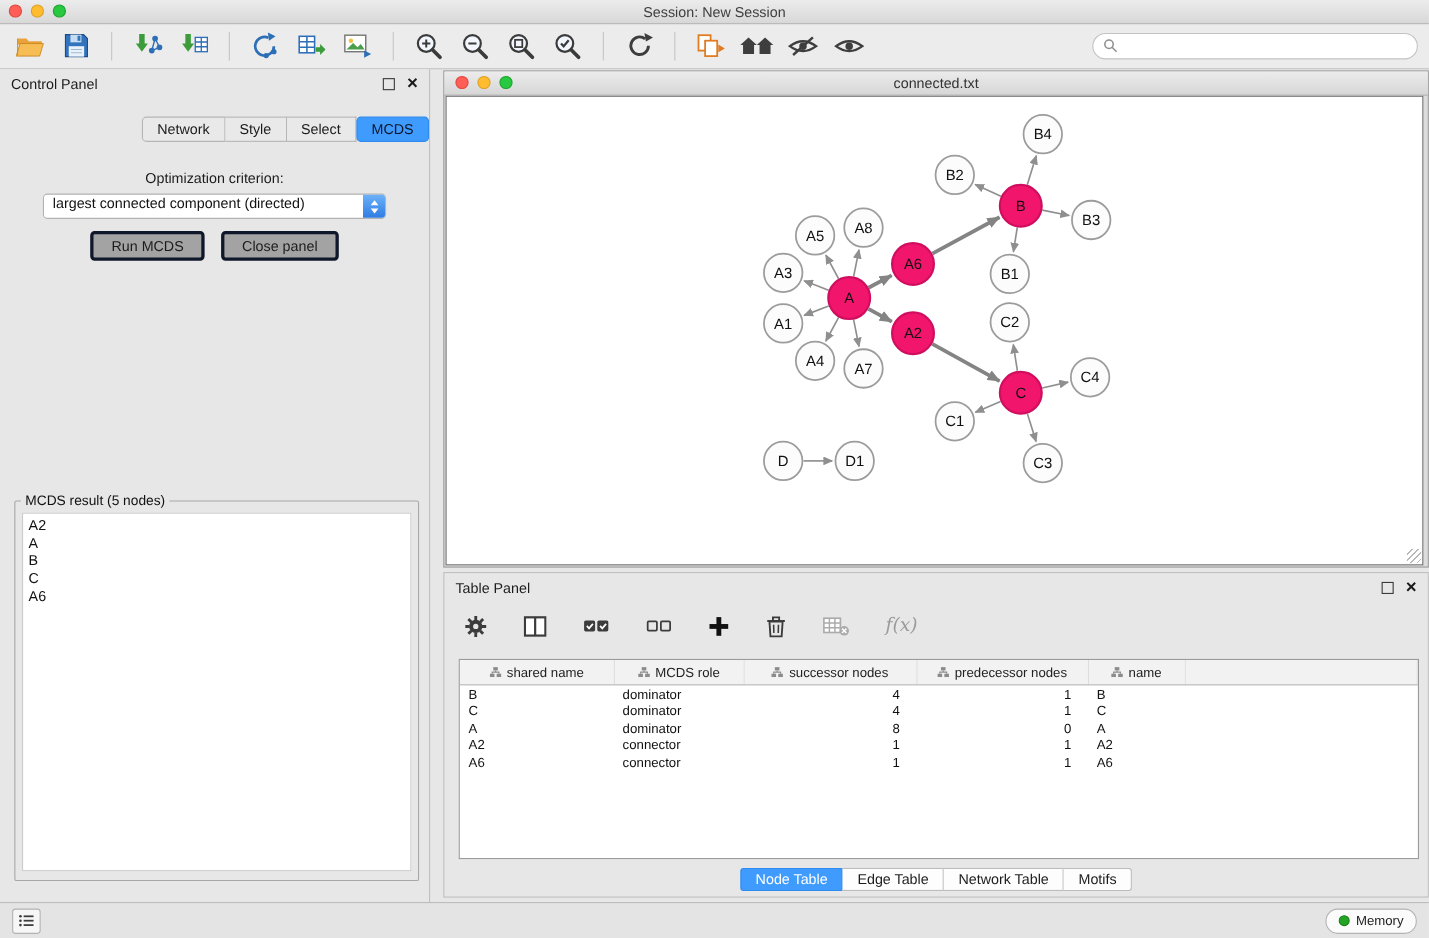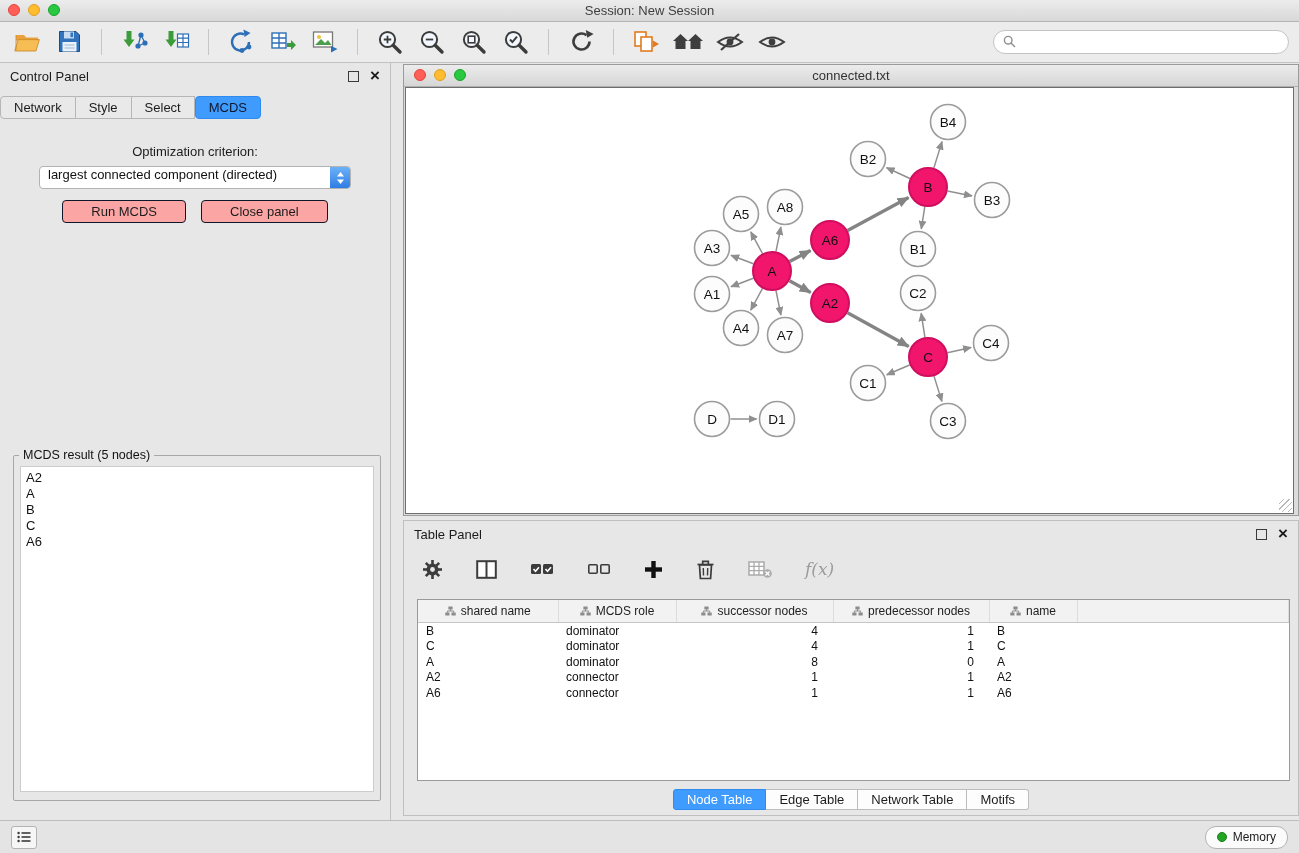--- a/index.html
+++ b/index.html
@@ -27,31 +27,31 @@
 
   
   .panel-header{height:26px;display:flex;align-items:center;padding:0 10px;font-size:13px;color:#1c1c1c}
   .panel-controls{margin-left:auto;display:flex;align-items:center;gap:11px}
   .float-box{width:9px;height:9px;border:1.5px solid #3a3a3a;display:inline-block}
   .close-x{font-size:17px;font-weight:bold;color:#1a1a1a;line-height:10px}
 
   
   .control-panel{position:absolute;left:0;top:63px;width:391px;height:757px;background:#e7e7e7;
     border-right:1px solid #c0c0c0;box-sizing:border-box}
-  .seg{display:flex;justify-content:flex-start;margin-top:7px}
+  .seg{display:flex;justify-content:flex-end;margin-top:17px}
   .seg-item{font-size:13px;padding:3px 13px;background:#e9e9e9;border:1px solid #b6b6b6;border-left:none;color:#1c1c1c}
   .seg-item:first-child{border-left:1px solid #b6b6b6;border-radius:4px 0 0 4px}
   .seg-item.active{background:#3f9bfd;border-color:#2f8bf0;color:#0f172a;border-radius:4px;border-left:1px solid #2f8bf0}
   .opt-label{margin-top:25px;text-align:center;font-size:13px;color:#1c1c1c}
   .dropdown{margin:7px auto 0;width:312px;height:23px;background:#fff;border:1px solid #b3b3b3;border-radius:4px;
     display:flex;font-size:13px;padding-left:8px;position:relative;box-sizing:border-box}
   .dropdown .stepper{position:absolute;right:0;top:0;bottom:0;width:20px;
     background:linear-gradient(#6cb1f8,#2f7de4);border-radius:0 3px 3px 0;display:flex;align-items:center;justify-content:center}
   .btn-row{margin-top:11px;display:flex;justify-content:center;gap:15px}
-  .mac-btn{font-size:13px;padding:3px 28px;background:#fca5a5;border:1px solid #0f172a;border-radius:4px;color:#1c1c1c}
+  .mac-btn{font-size:13px;padding:3px 16px;background:#a3a3a3;border:3px solid #0f172a;border-radius:4px;color:#1c1c1c}
   .result-group{position:absolute;left:13px;right:9px;top:392px;bottom:19px;border:1px solid #a8a8a8;border-radius:2px}
   .result-legend{position:absolute;top:-8px;left:5px;background:#e7e7e7;padding:0 4px;font-size:12.5px;color:#111}
   .result-list{position:absolute;left:6px;right:6px;top:10px;bottom:8px;background:#fff;border:1px solid #cccccc;
     font-size:13px;padding:3px 5px;overflow:auto;box-sizing:border-box}
   .result-list > div{line-height:16px}
 
   
   .network-window{position:absolute;left:403px;top:64px;width:896px;height:452px;background:#dcdcdc;
     border:1px solid #9b9b9b;box-sizing:border-box}
   .net-titlebar{height:21px;background:linear-gradient(#ececec,#d6d6d6);border-bottom:1px solid #afafaf;

